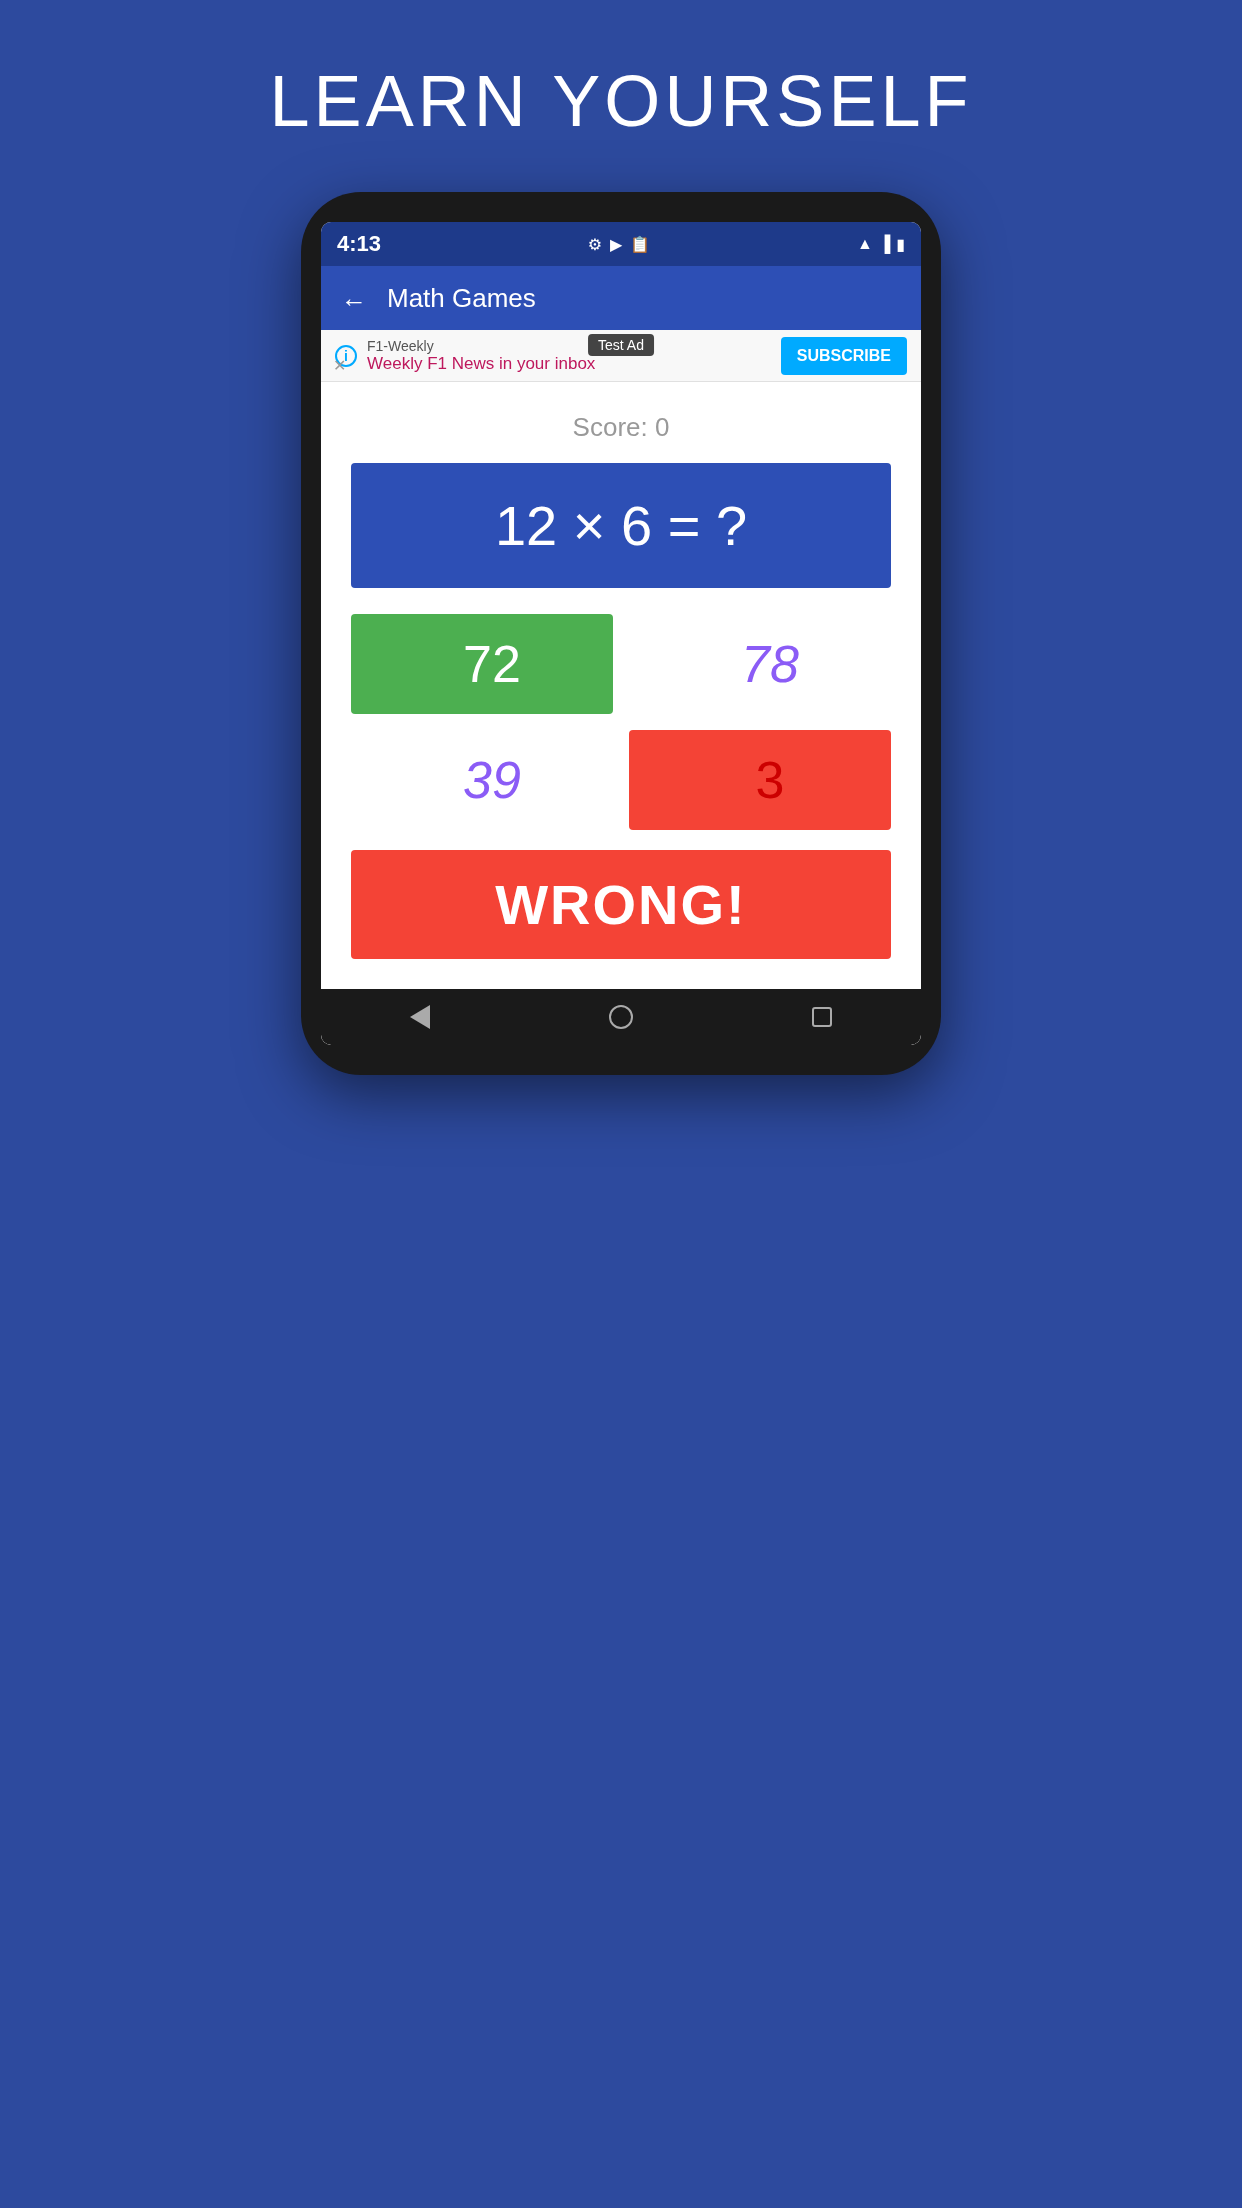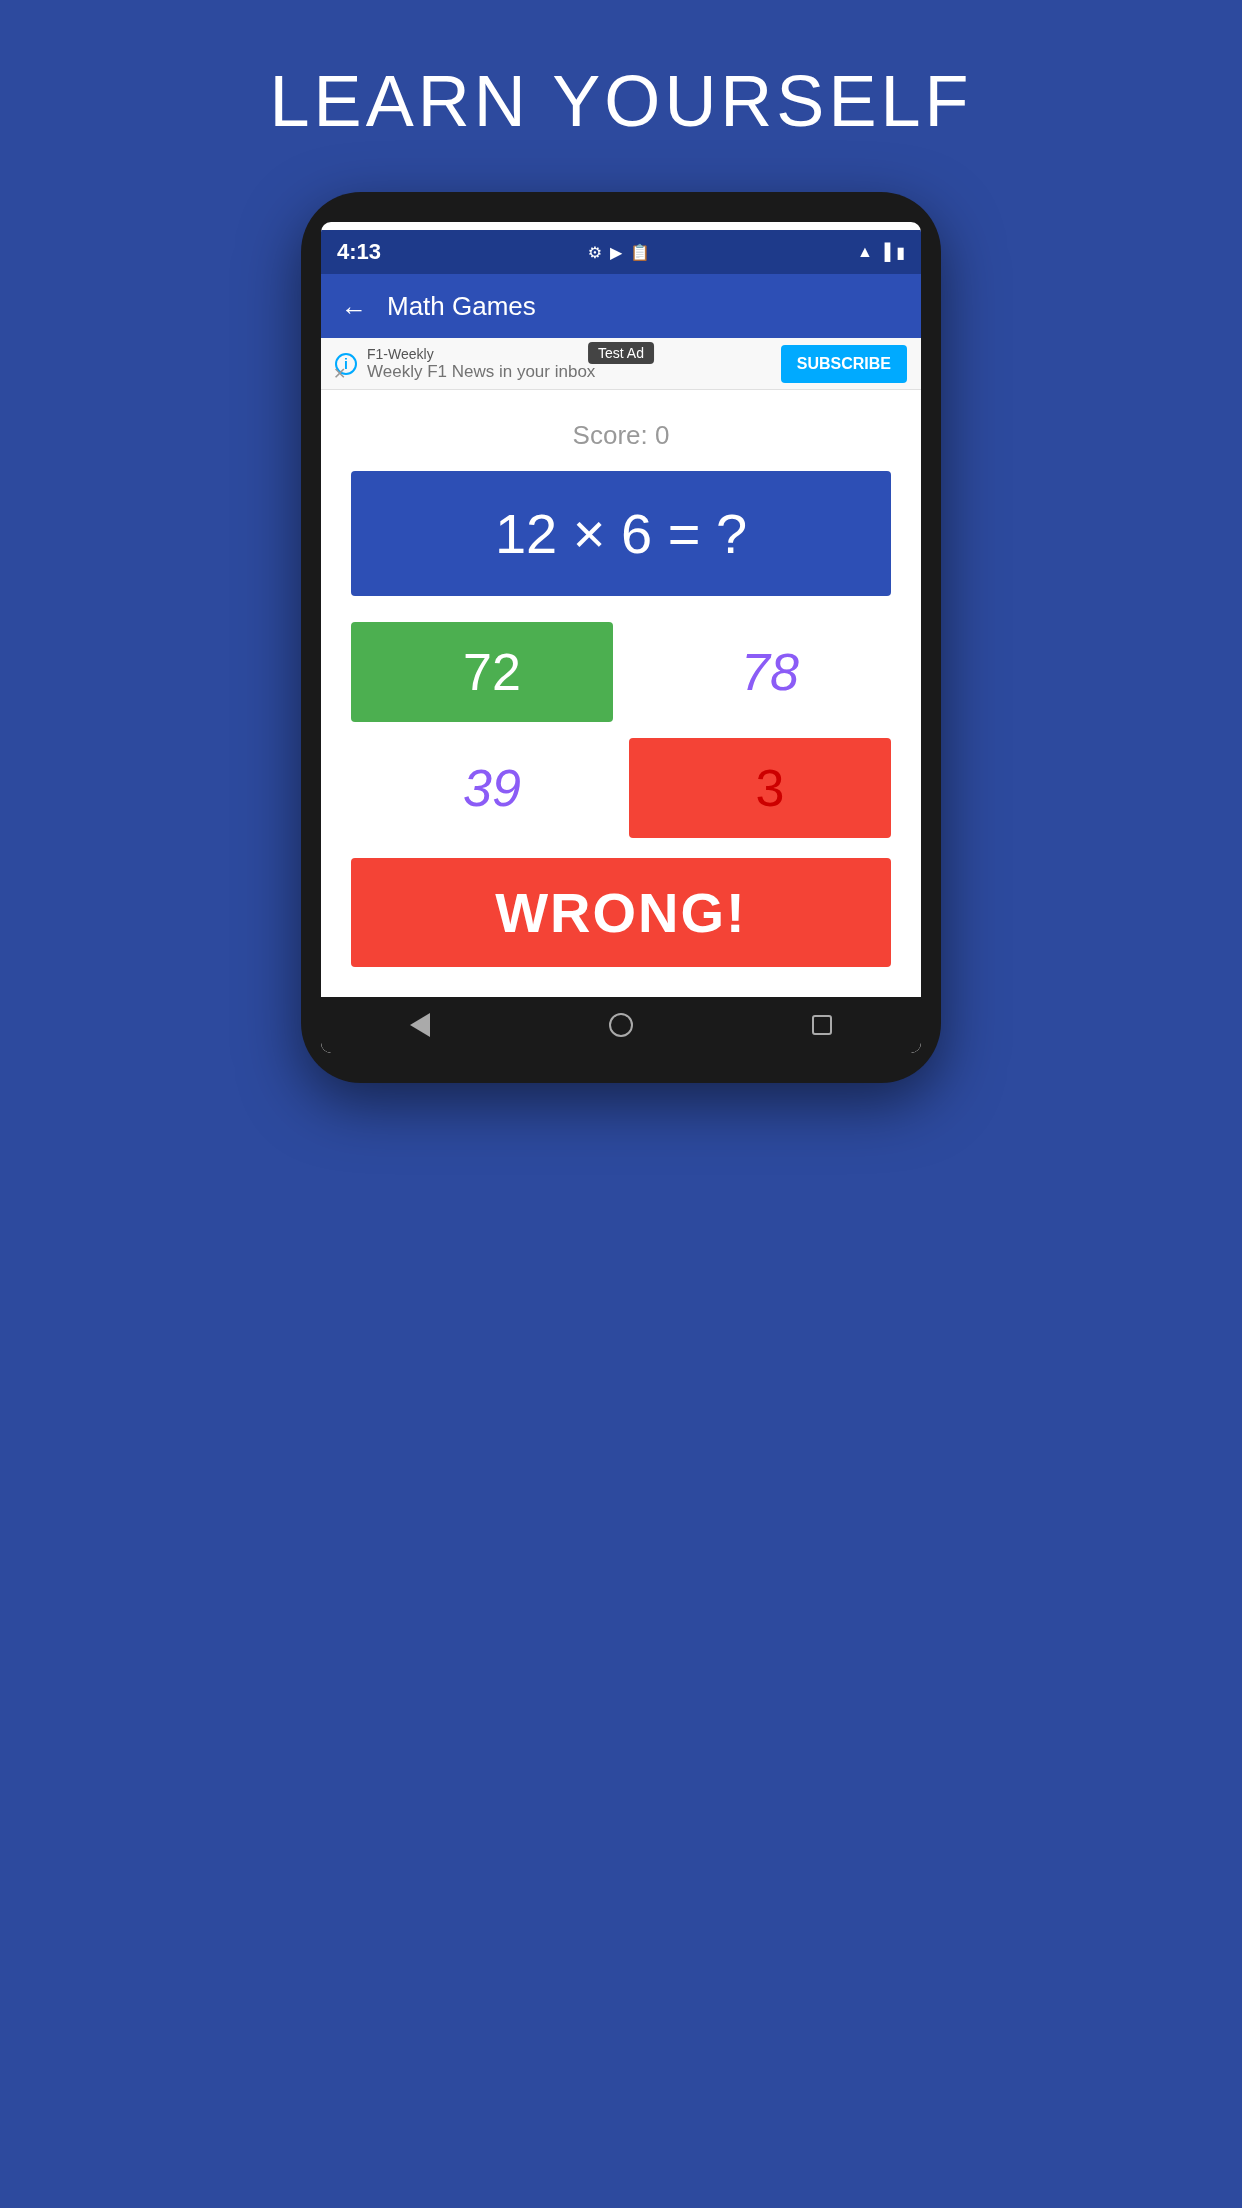--- a/index.html
+++ b/index.html
@@ -46,21 +46,20 @@
     }
 
     
     .status-bar {
       background: #1e3a8a;
       padding: 8px 16px;
       display: flex;
       align-items: center;
       justify-content: space-between;
       height: 44px;
-      margin-top: 8px;
     }
 
     .status-time {
       color: #ffffff;
       font-size: 22px;
       font-weight: 600;
     }
 
     .status-icons {
       display: flex;
@@ -131,21 +130,21 @@
       flex: 1;
     }
 
     .ad-source {
       font-size: 14px;
       color: #555;
     }
 
     .ad-headline {
       font-size: 17px;
-      color: #737373;
+      color: #be185d;
       font-weight: 500;
     }
 
     .ad-test-badge {
       position: absolute;
       top: 4px;
       left: 50%;
       transform: translateX(-50%);
       background: #444;
       color: #fff;

